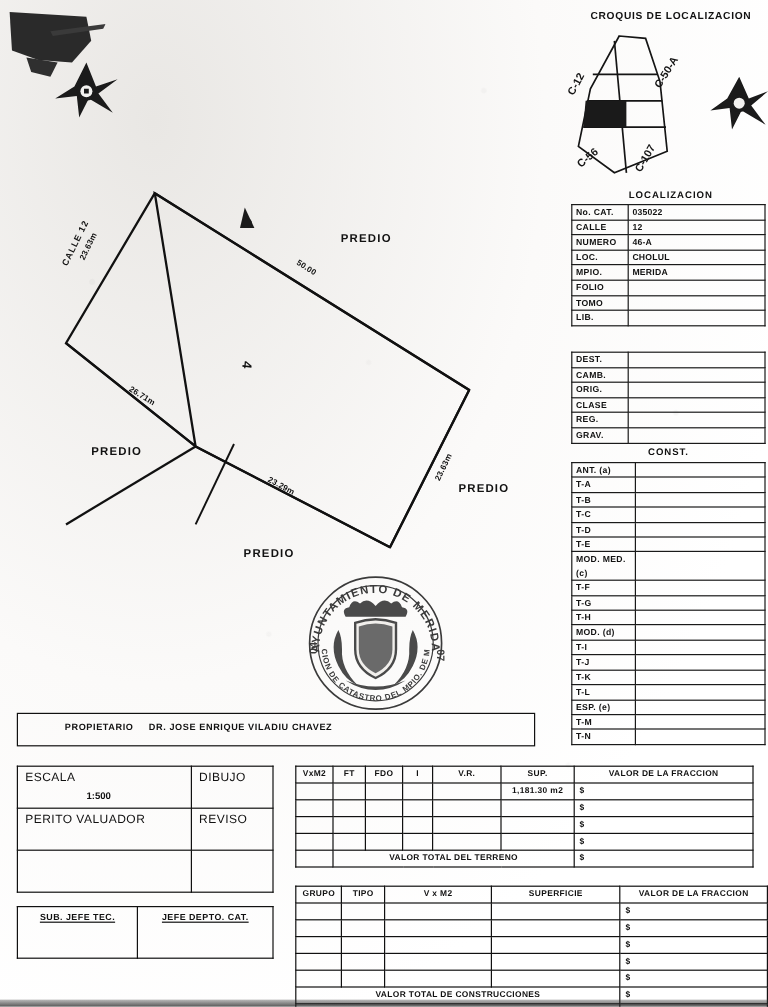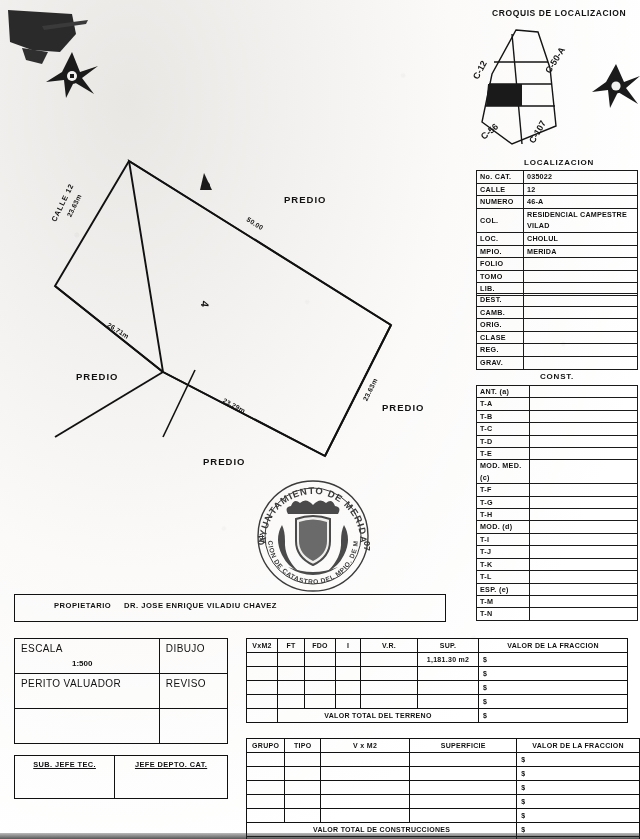--- a/index.html
+++ b/index.html
@@ -115,24 +115,20 @@
           <td class="k" style="width: 40px;">No. CAT.</td>
           <td class="val">035022</td>
         </tr>
         <tr>
           <td class="k" style="width: 40px;">CALLE</td>
           <td class="val">12</td>
         </tr>
         <tr>
           <td class="k" style="width: 40px;">NUMERO</td>
           <td class="val">46-A</td>
-        </tr>
-        <tr>
-          <td class="k" style="width: 40px;">COL.</td>
-          <td class="val">RESIDENCIAL  CAMPESTRE  VILAD</td>
         </tr>
         <tr>
           <td class="k" style="width: 40px;">LOC.</td>
           <td class="val">CHOLUL</td>
         </tr>
         <tr>
           <td class="k" style="width: 40px;">MPIO.</td>
           <td class="val">MERIDA</td>
         </tr>
         <tr>

